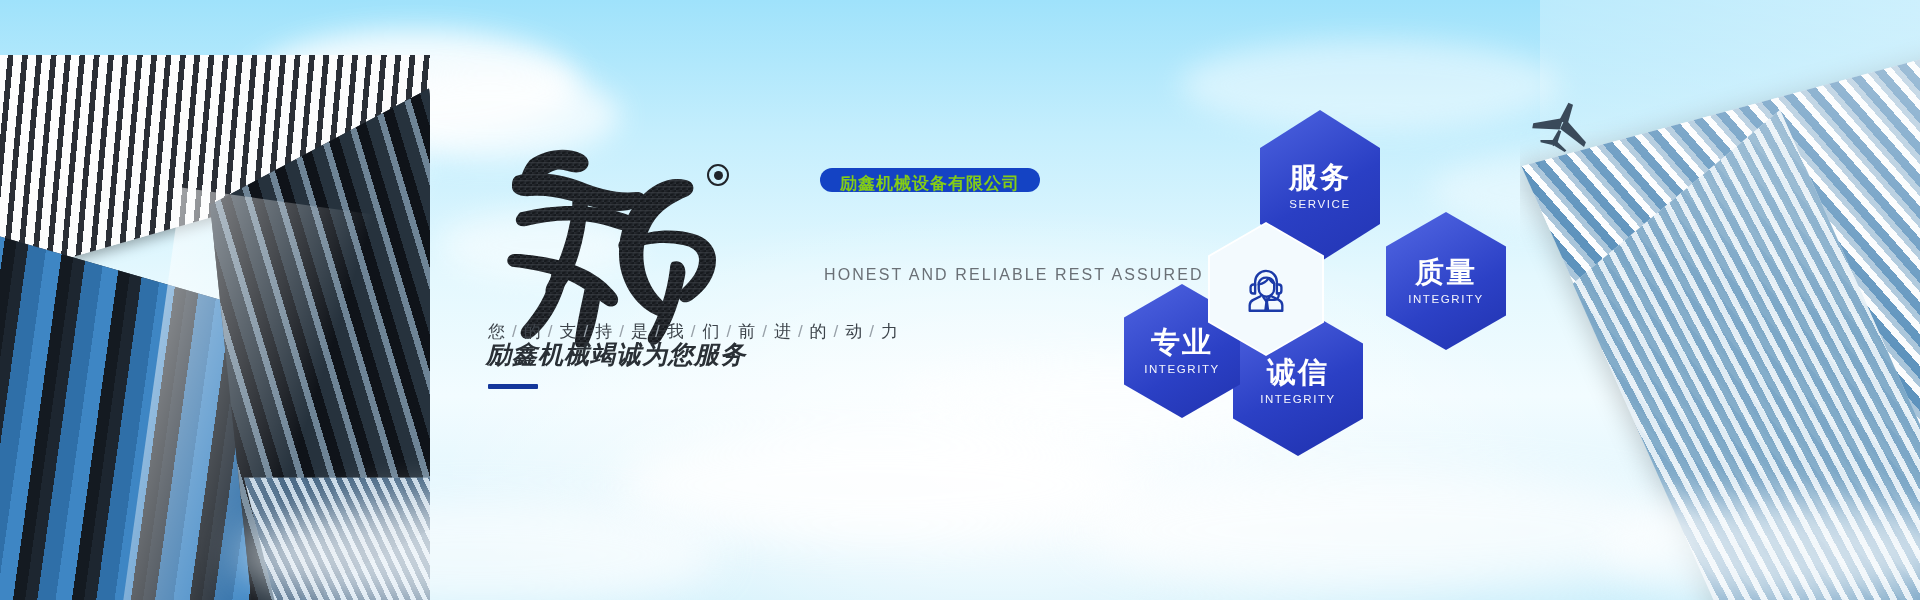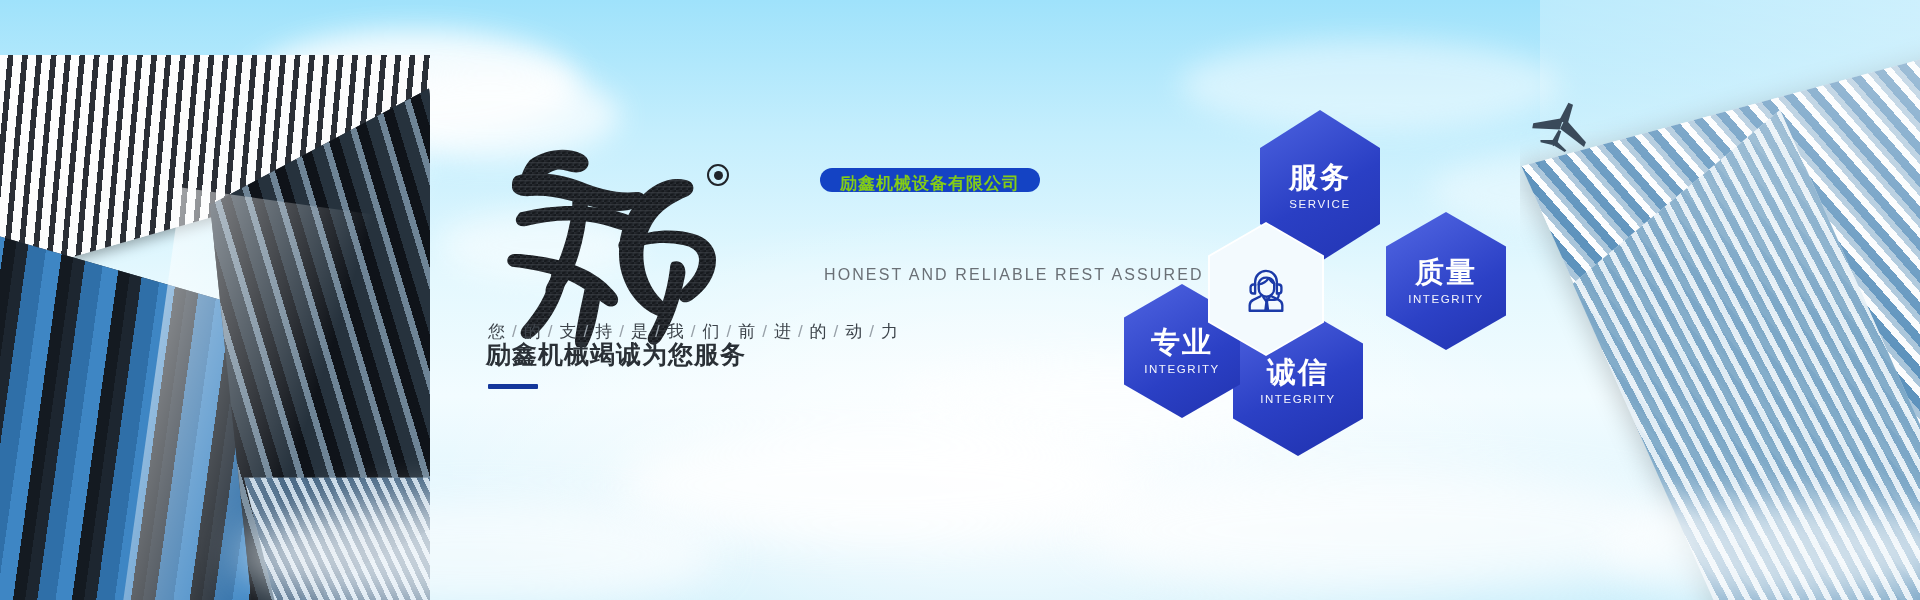--- a/index.html
+++ b/index.html
@@ -127,21 +127,21 @@
     font-size:16px;color:#6a7076;letter-spacing:2.1px;white-space:nowrap;
   }
 
   .tagline{
     position:absolute;left:18px;top:190px;
     font-size:17px;color:#3d444b;letter-spacing:2px;white-space:nowrap;margin-top:10px;
   }
   .tagline .sl{color:#97a0a8;padding:0 5px;}
   .subline{
     position:absolute;left:16px;top:218px;
-    font-size:25px;font-weight:bold;color:#2a3036;letter-spacing:1px;white-space:nowrap;
+    font-size:25px;font-weight:bold;color:#2a3036;letter-spacing:1px;white-space:nowrap;font-style:italic;
   }
   .rule{position:absolute;left:18px;top:264px;width:50px;height:5px;background:#14379b;border-radius:1px;}
 
   
   .hexes{position:absolute;left:1120px;top:110px;width:620px;height:400px;}
   .hex{
     position:absolute;display:flex;flex-direction:column;
     align-items:center;justify-content:center;
     clip-path:polygon(50% 0%,100% 25%,100% 75%,50% 100%,0% 75%,0% 25%);
     color:#fff;text-align:center;

